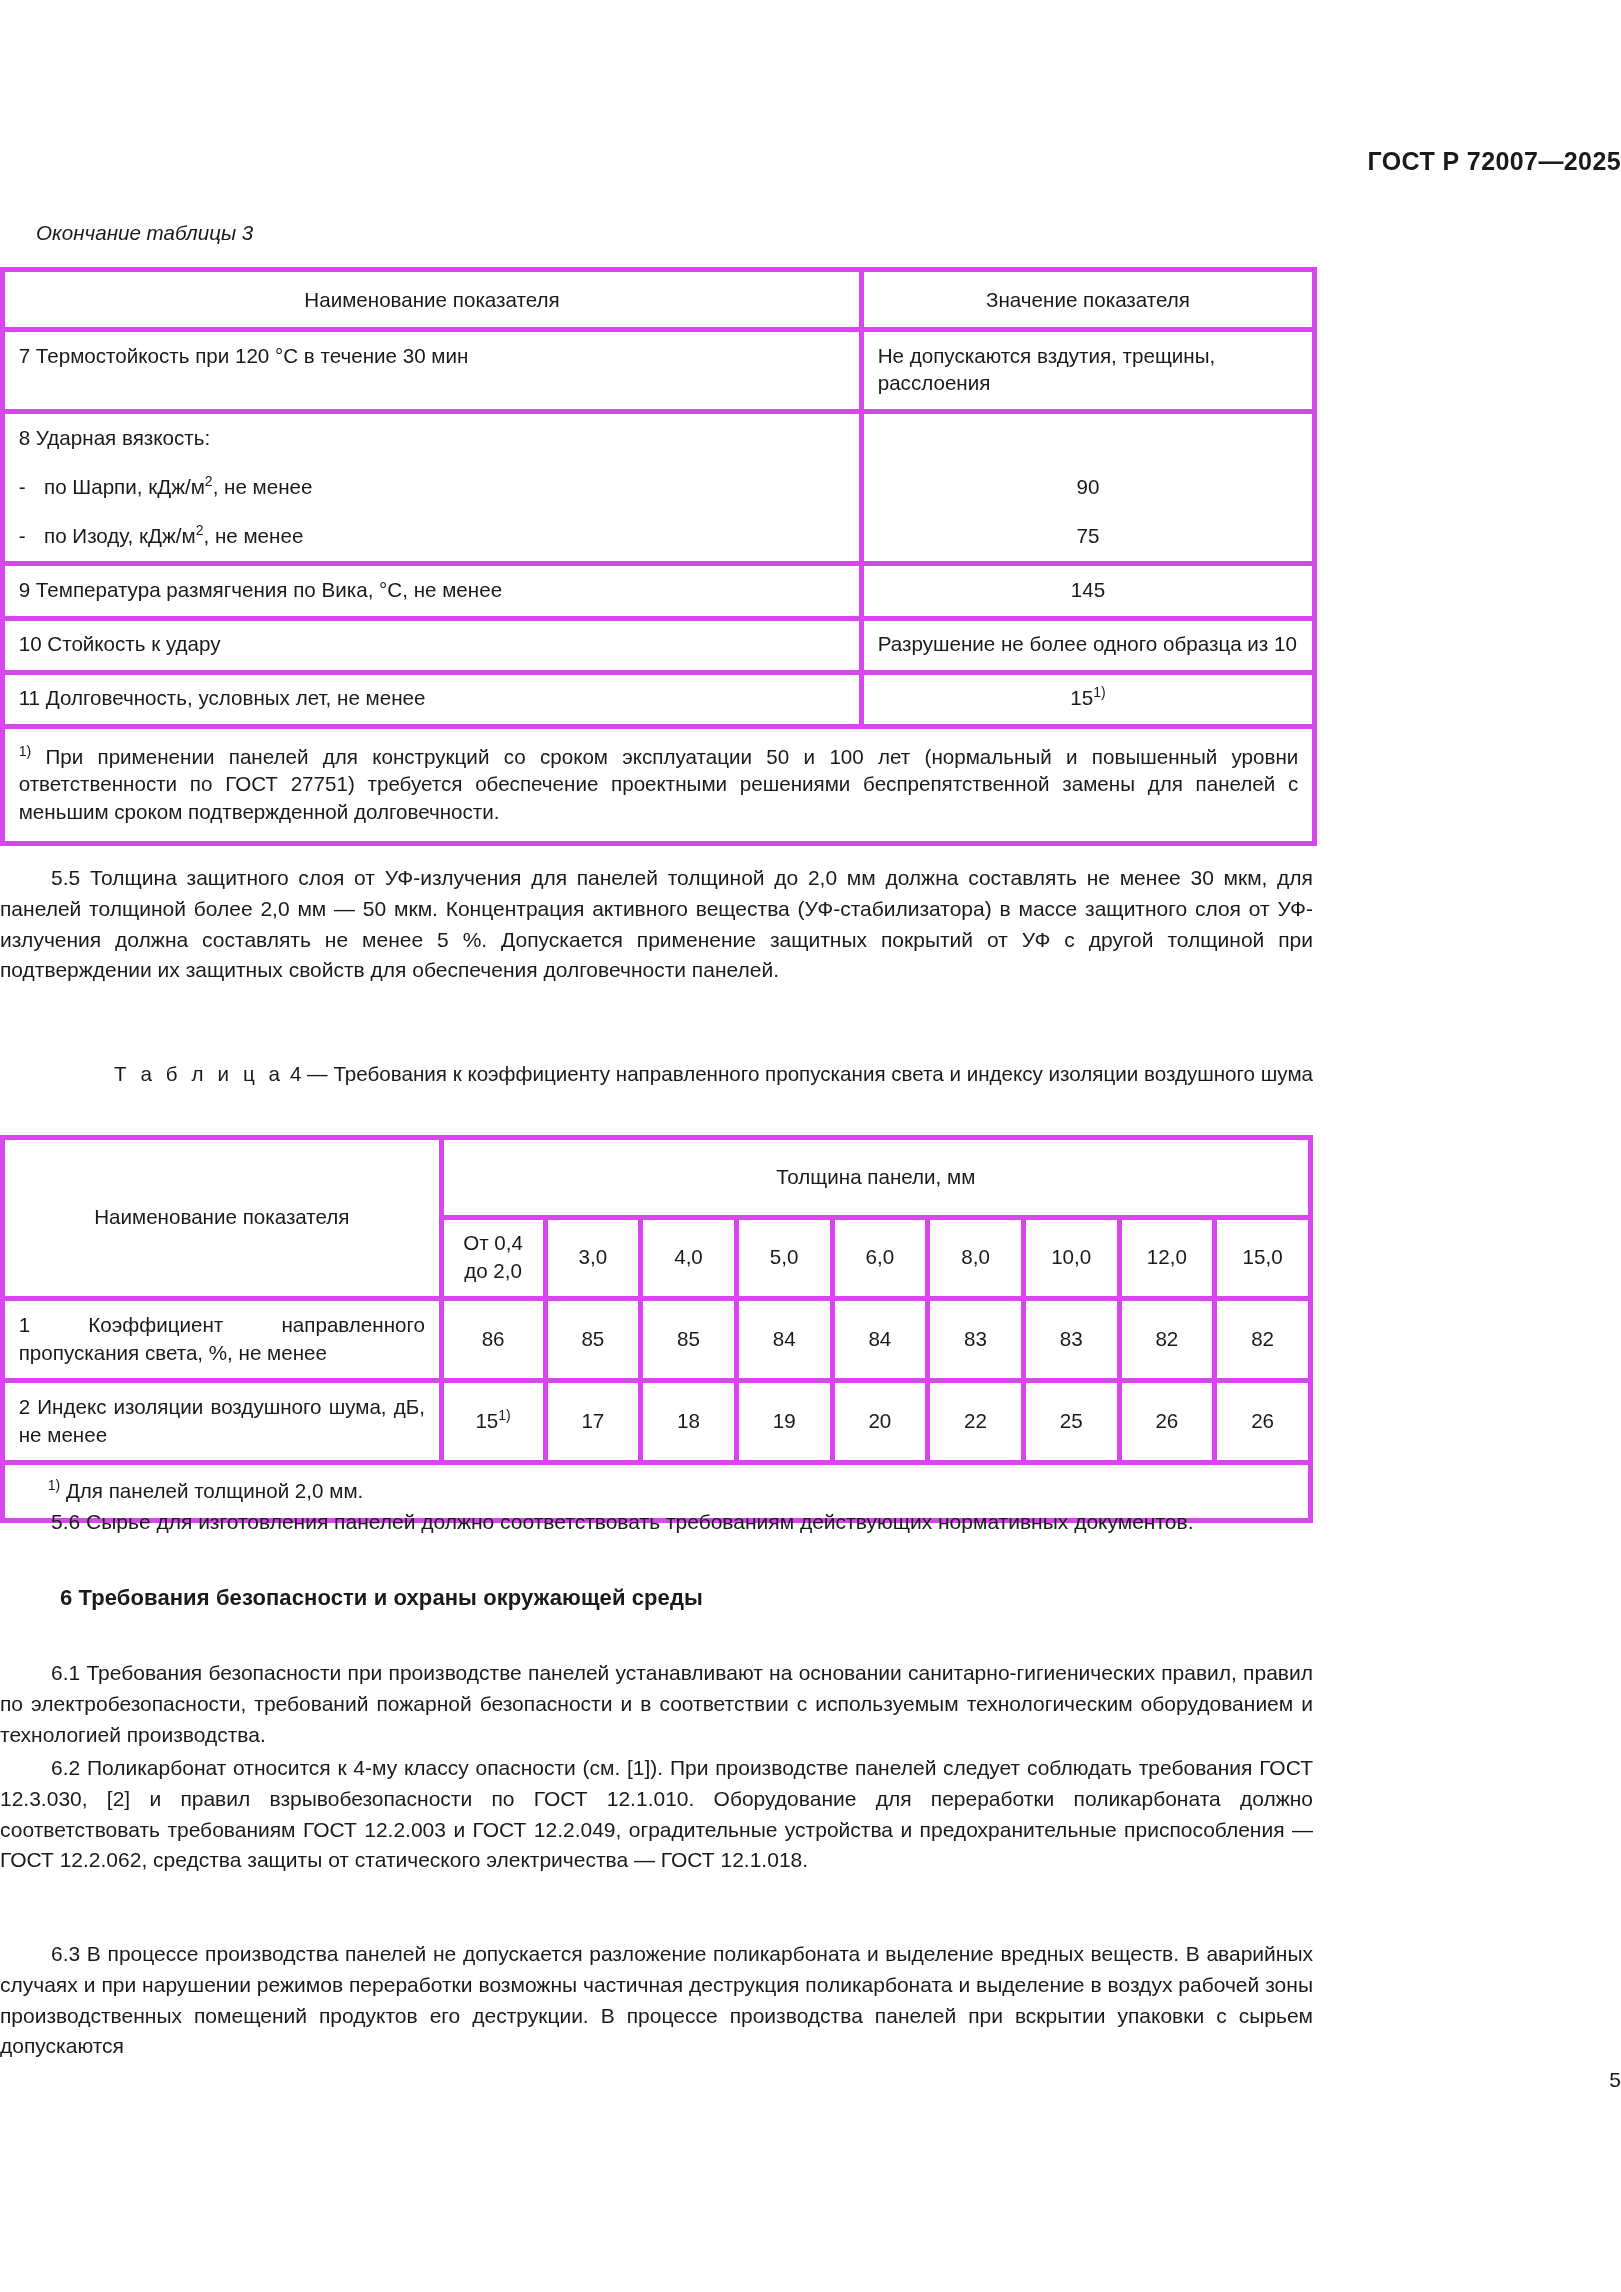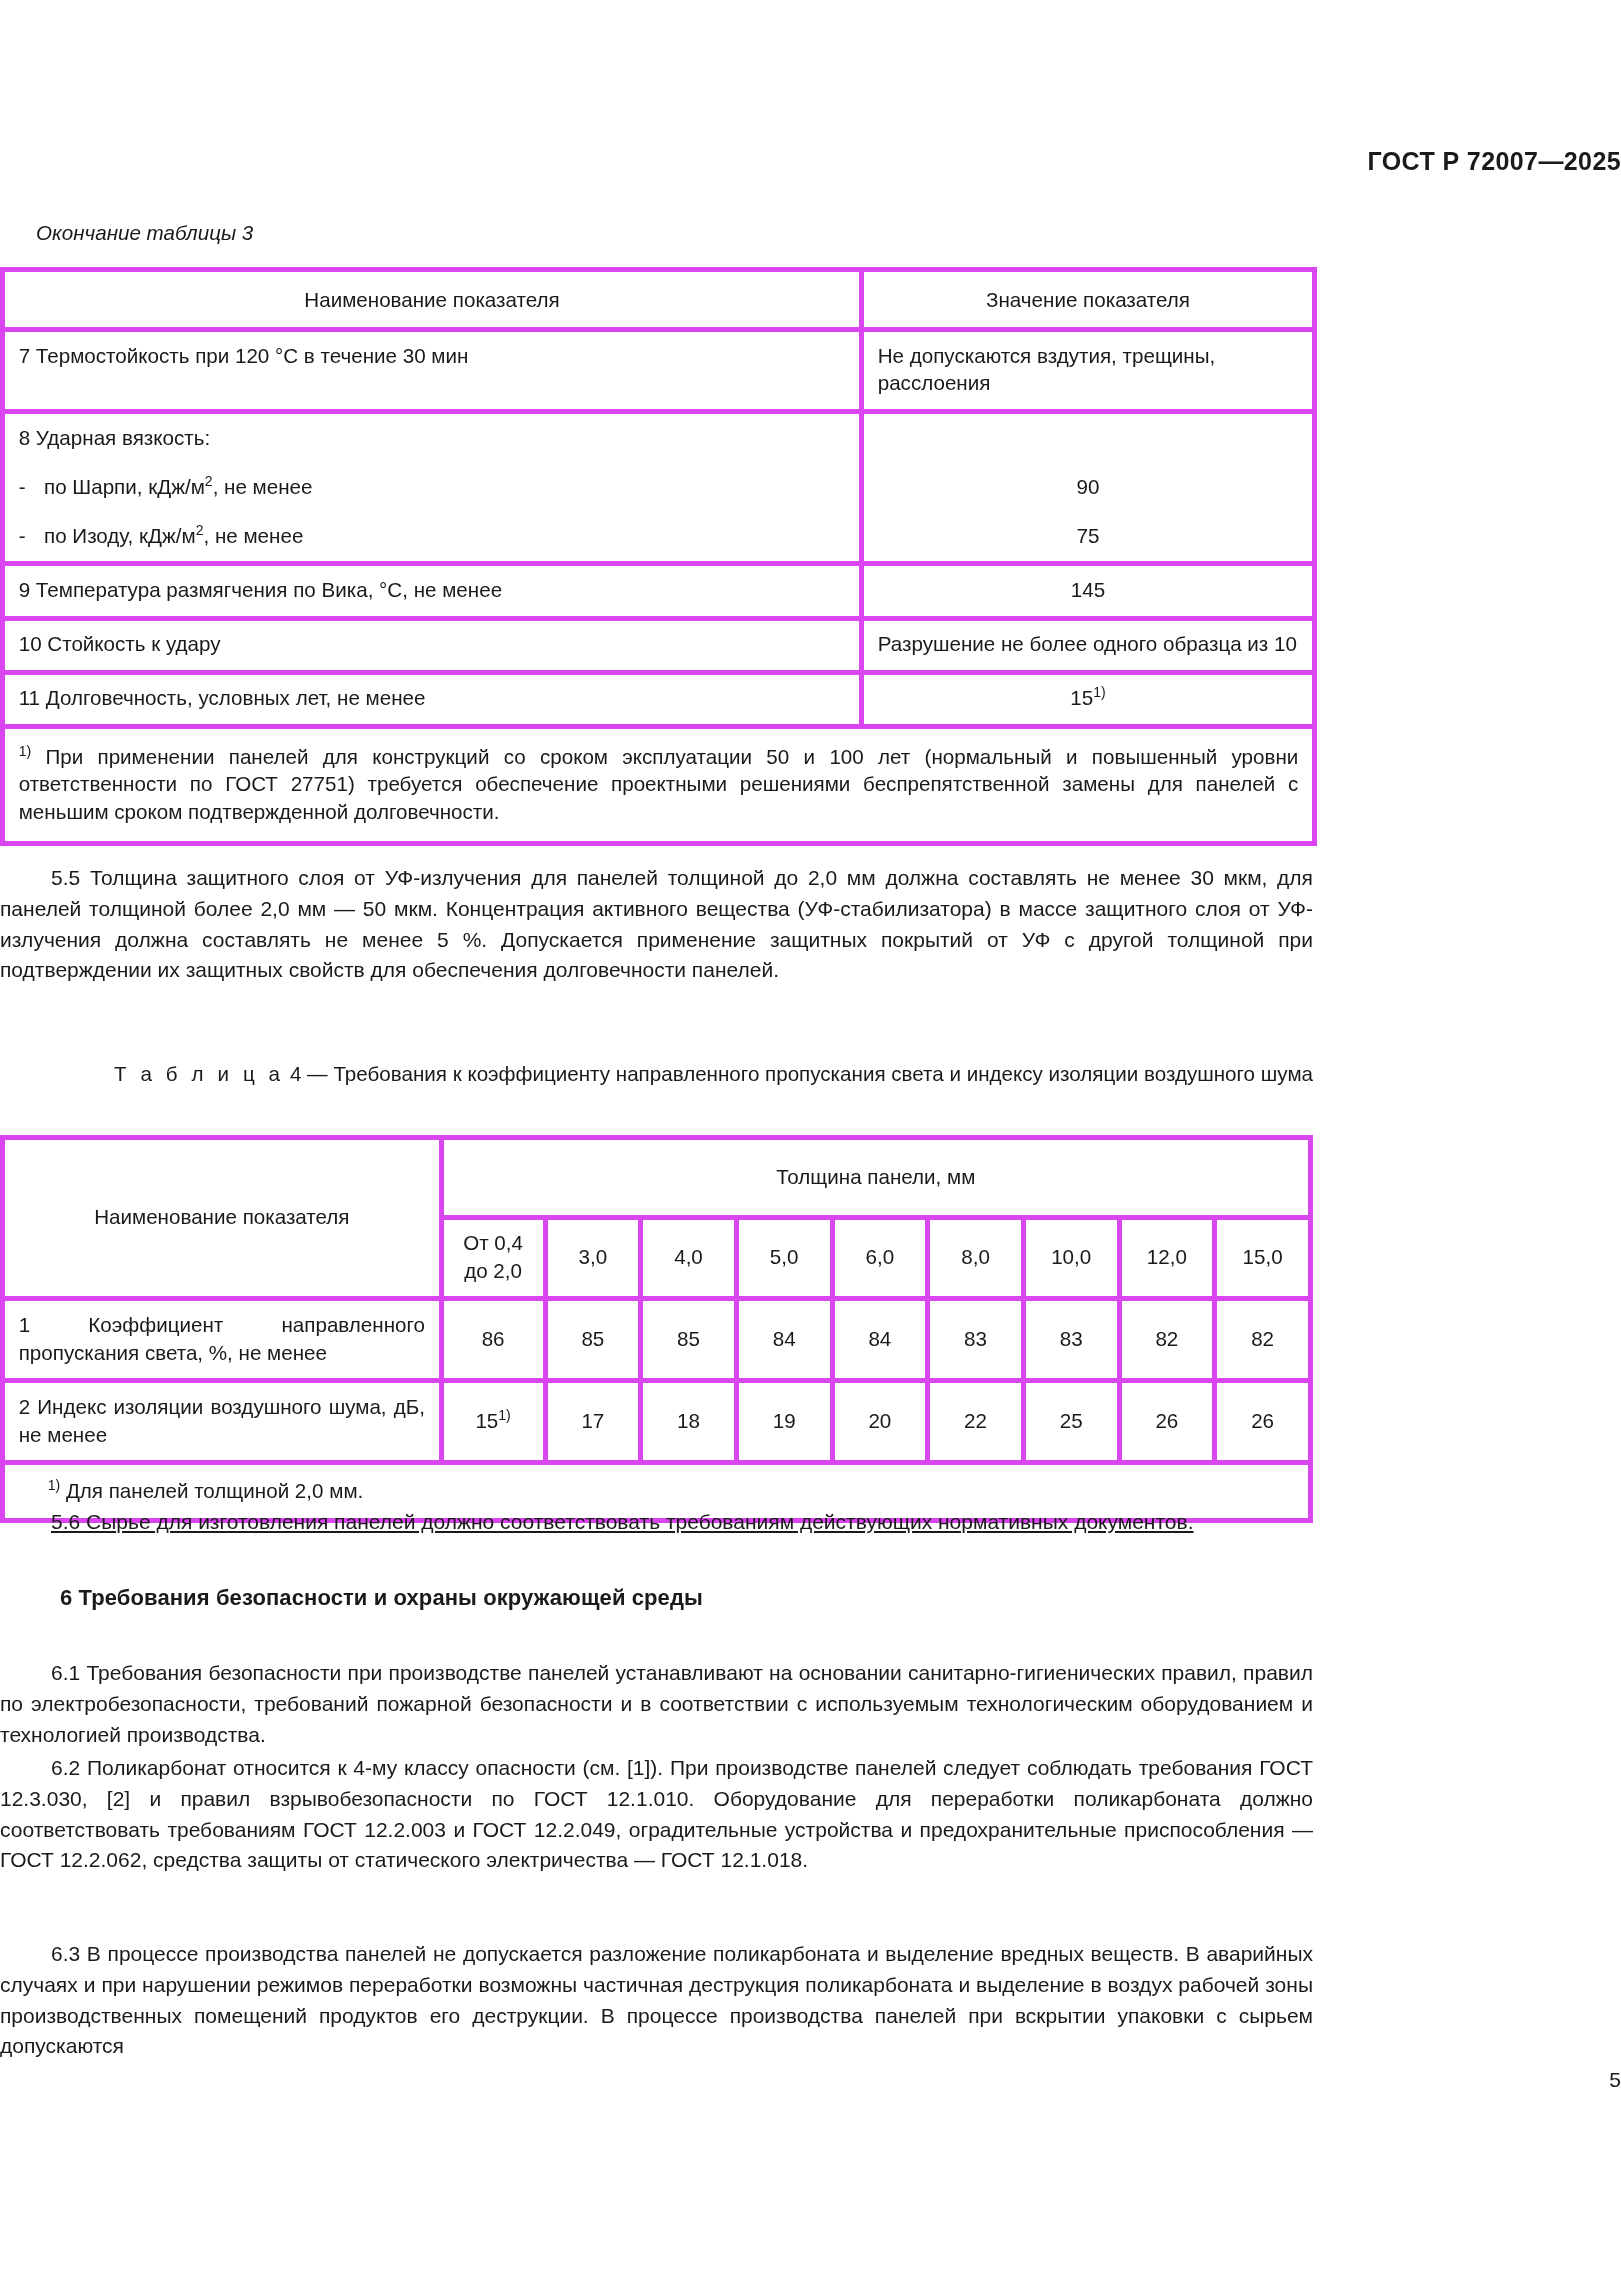--- a/index.html
+++ b/index.html
@@ -92,21 +92,21 @@
   p.body {
     margin: 0;
     font-size: 21px;
     line-height: 1.465;
     text-align: justify;
     text-justify: inter-word;
     text-indent: 51px;
     hyphens: manual;
   }
   .para-55 { position: absolute; left: 0; top: 863px; width: 1313px; }
-  .para-56 { position: absolute; left: 0; top: 1507px; width: 1313px; text-decoration: underline; }
+  .para-56 { position: absolute; left: 0; top: 1507px; width: 1313px; }
 
   .t4-caption {
     position: absolute;
     left: 0;
     top: 1059px;
     width: 1313px;
     font-size: 20.6px;
     line-height: 1.45;
     text-align: right;
   }

